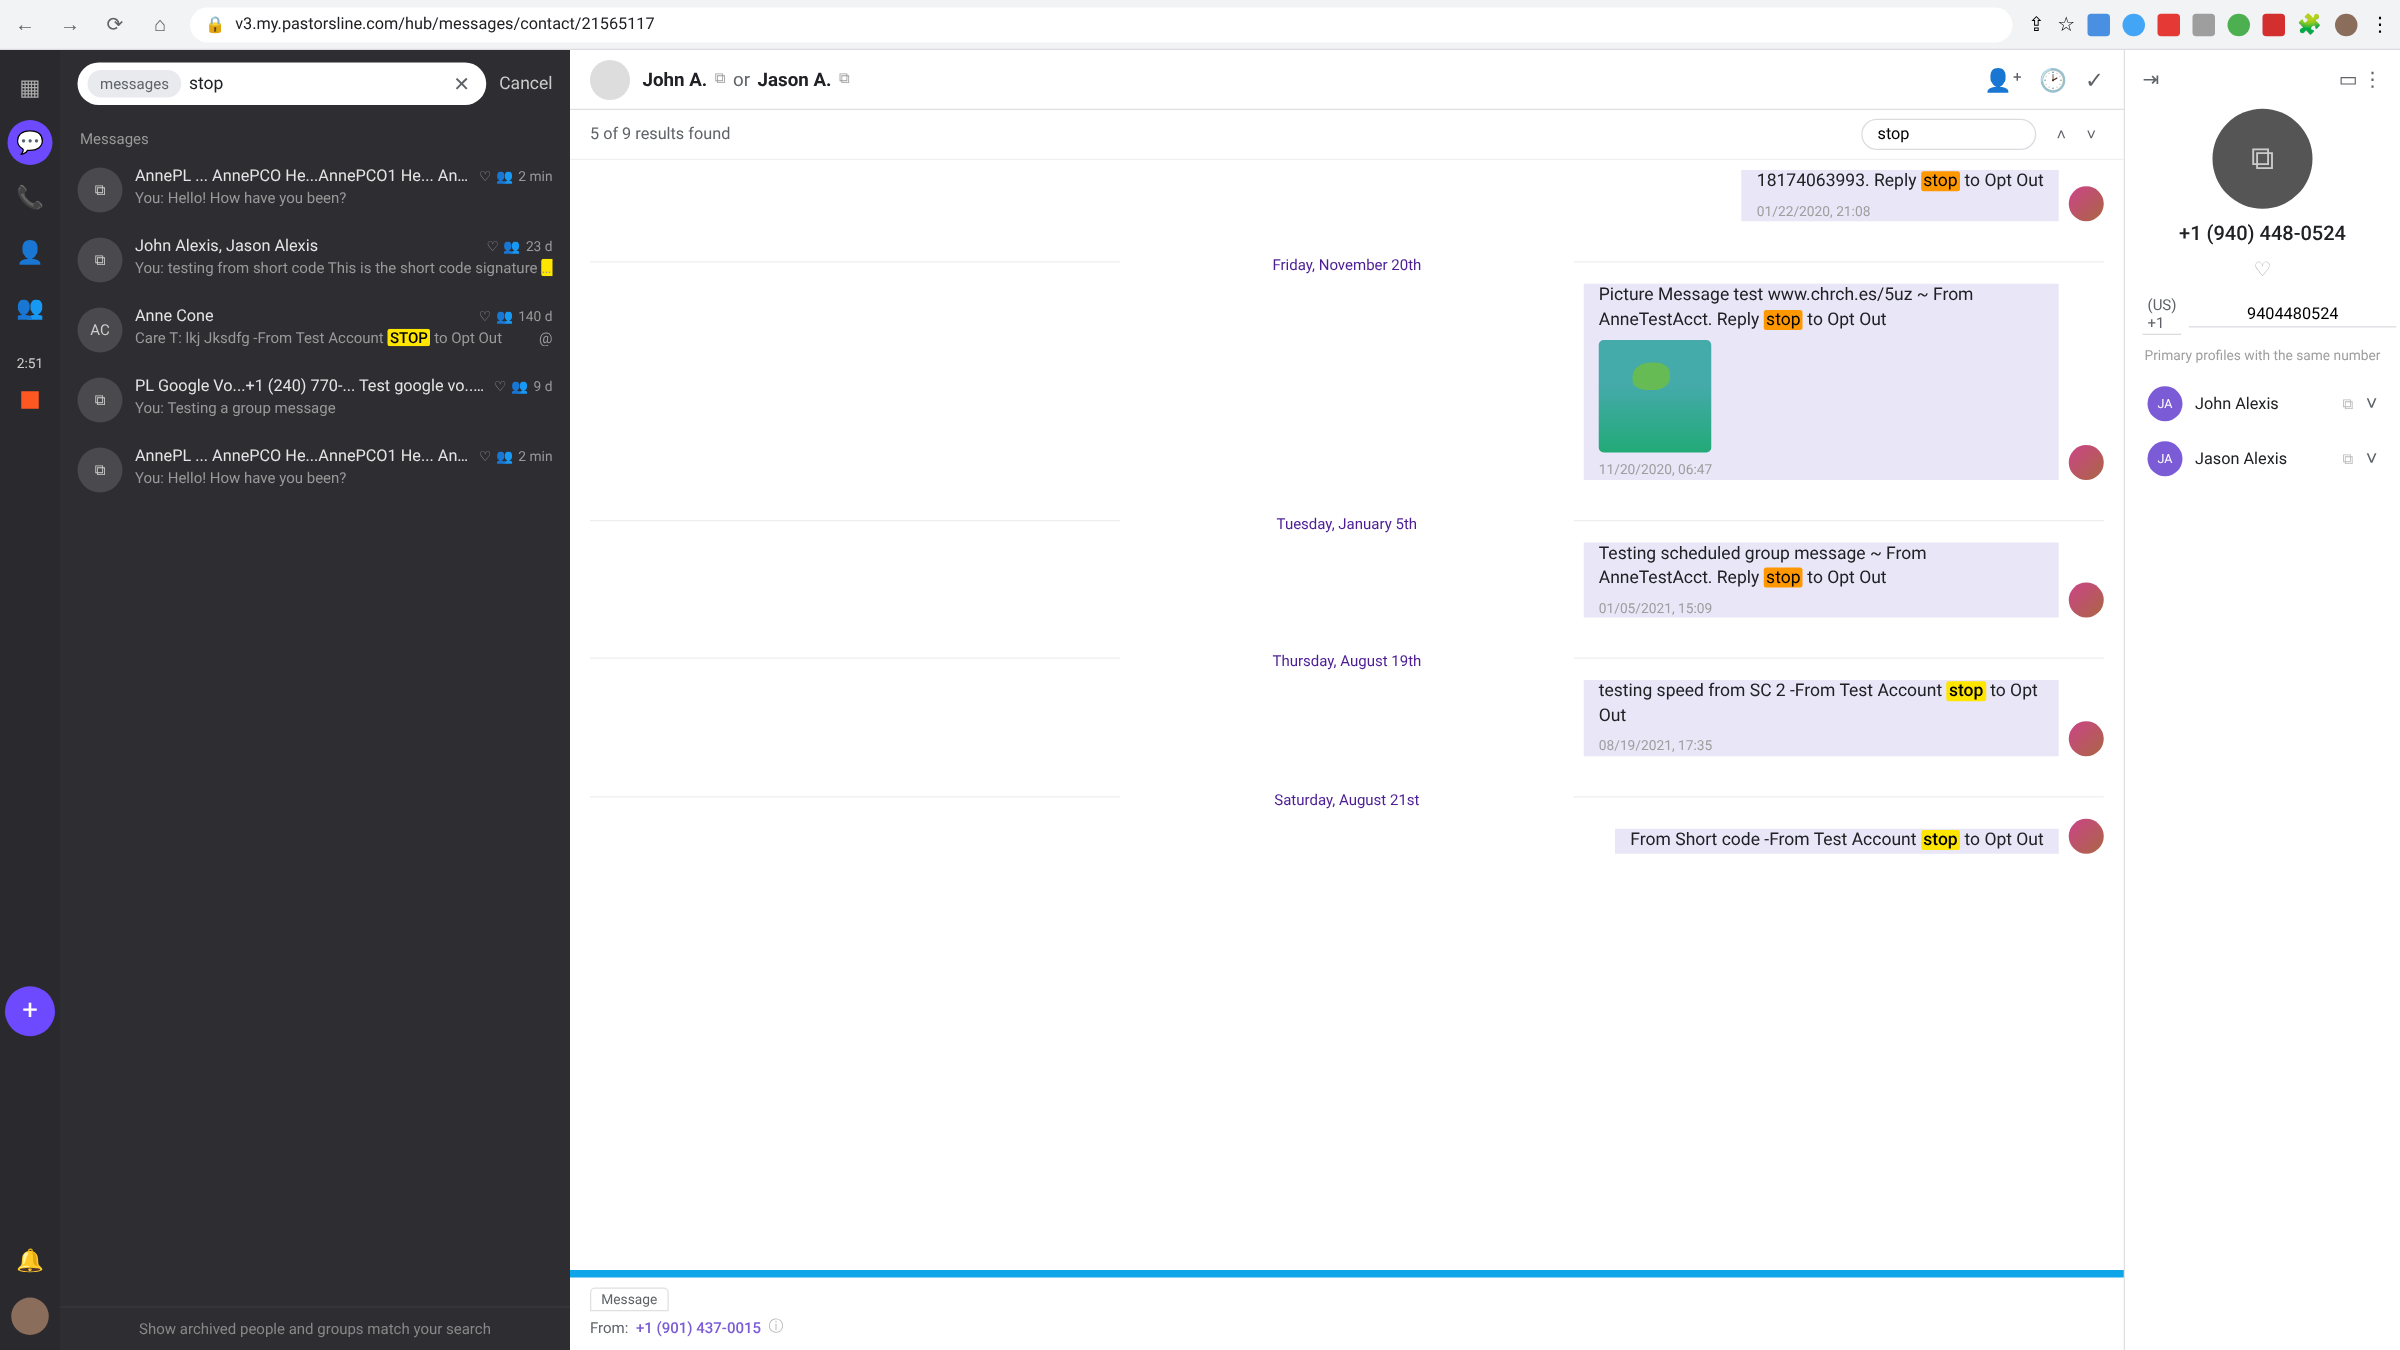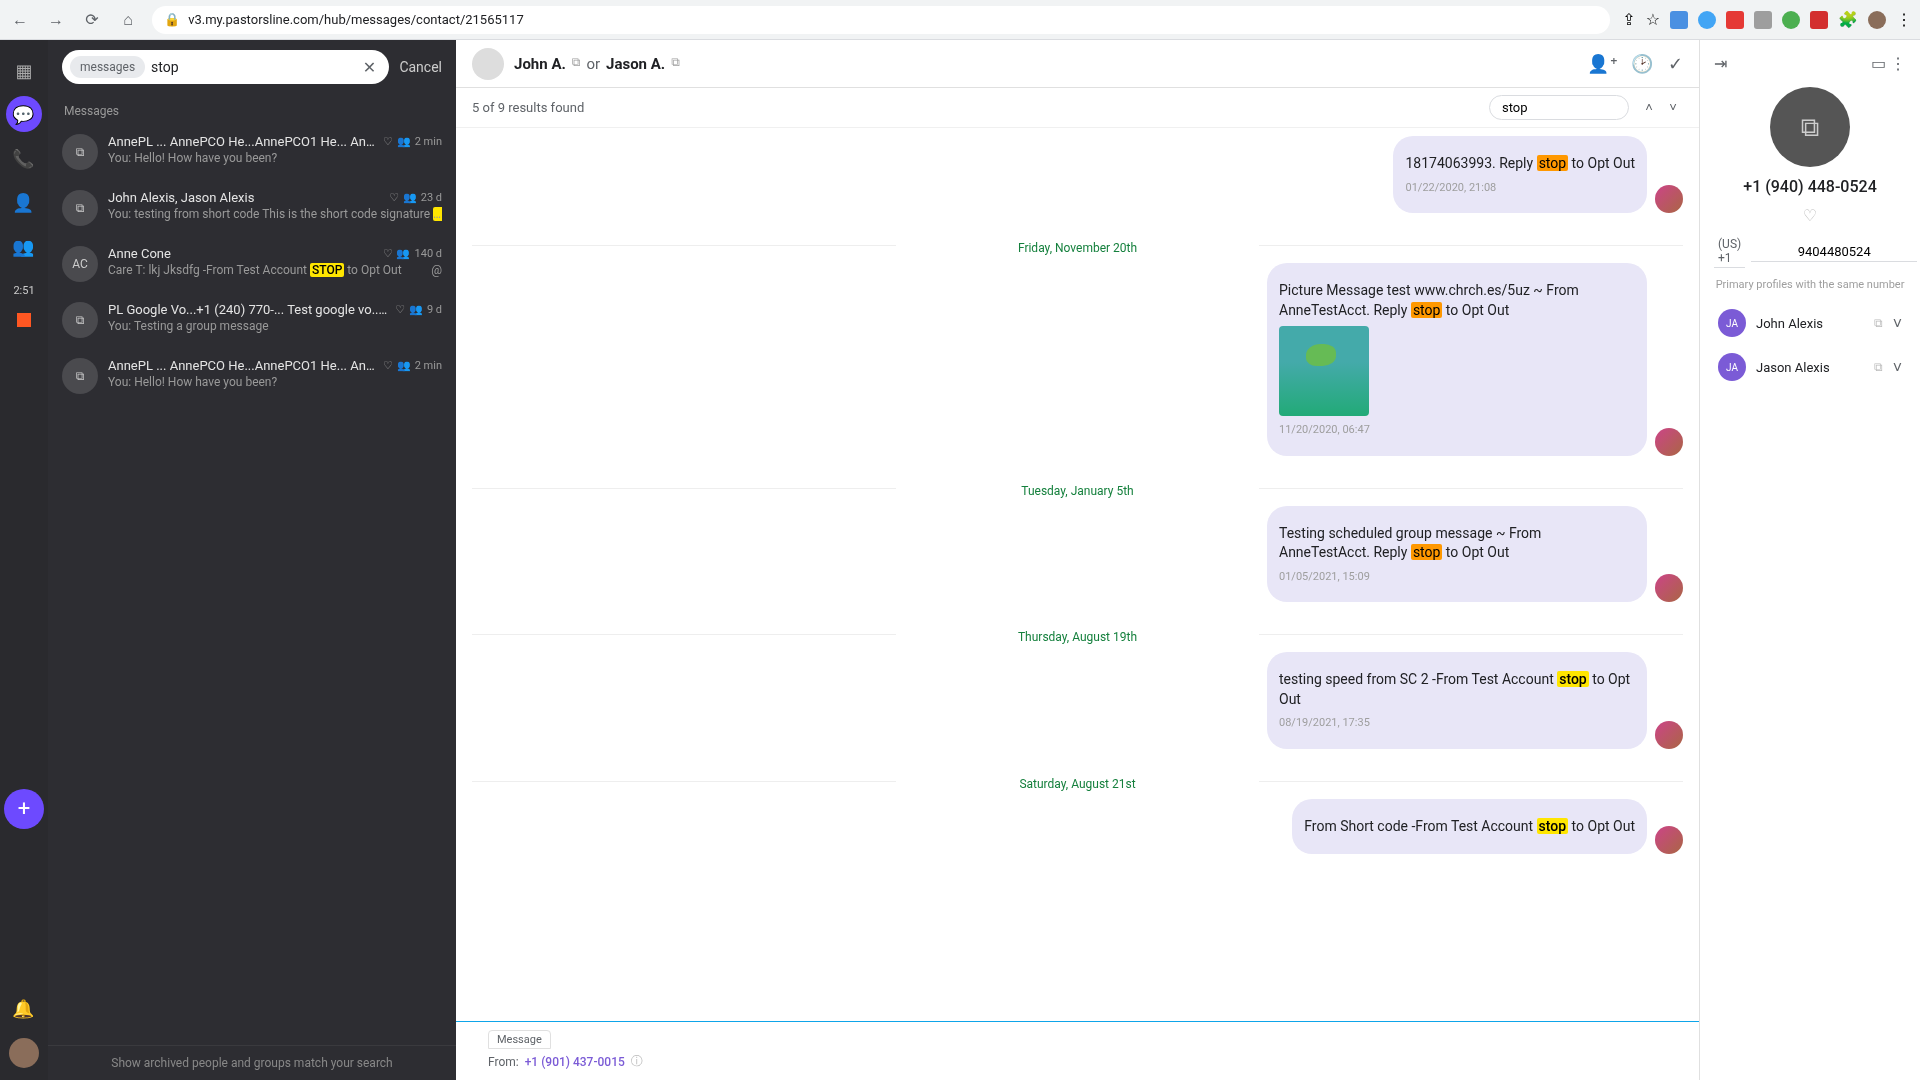--- a/index.html
+++ b/index.html
@@ -56,33 +56,33 @@
 .th-actions { display: flex; gap: 14px; color: #5f6368; }
 .th-action { cursor: pointer; font-size: 18px; }
 
 .find-bar { height: 40px; display: flex; align-items: center; padding: 0 16px; gap: 10px; font-size: 13px; color: #5f6368; border-bottom: 1px solid #f0f0f0; }
 .find-count { flex: 1; }
 .find-input { width: 140px; border: 1px solid #dadce0; border-radius: 16px; padding: 4px 12px; font-size: 13px; outline: none; }
 .find-nav { display: flex; gap: 4px; }
 .find-nav-btn { width: 20px; height: 20px; cursor: pointer; display: flex; align-items: center; justify-content: center; }
 
 .messages-scroll { flex: 1; overflow-y: auto; padding: 8px 16px; }
-.date-sep { text-align: center; font-size: 12px; color: #15803d; padding: 14px 0 8px; position: relative; }
+.date-sep { text-align: center; font-size: 12px; color: #4c1d95; padding: 14px 0 8px; position: relative; }
 .date-sep::before, .date-sep::after { content: ""; position: absolute; top: 50%; width: 35%; height: 1px; background: #eee; }
 .date-sep::before { left: 0; }
 .date-sep::after { right: 0; }
 
 .msg-row { display: flex; justify-content: flex-end; align-items: flex-end; gap: 8px; margin-bottom: 14px; }
-.bubble { max-width: 380px; background: #e8e6f7; border-radius: 20px; padding: 18px 12px; font-size: 14px; color: #202124; line-height: 1.4; }
+.bubble { max-width: 380px; background: #e8e6f7; border-radius: 0; padding: 0 12px; font-size: 14px; color: #202124; line-height: 1.4; }
 .bubble-time { font-size: 11px; color: #9e9e9e; margin-top: 6px; }
 .msg-avatar { width: 28px; height: 28px; border-radius: 50%; background: linear-gradient(135deg, #c48, #a64); flex-shrink: 0; }
 .bubble-img { width: 90px; height: 90px; background: linear-gradient(180deg, #4aa 40%, #2a7 100%); border-radius: 4px; margin: 6px 0 0; position: relative; }
 .bubble-img::after { content: ""; position: absolute; top: 20%; left: 30%; width: 30px; height: 22px; background: #6b5; border-radius: 50% 40% 45% 35%; }
 
-.compose { border-top: 1px solid #0ea5e9; padding: 8px 32px 10px; font-size: 12px; color: #5f6368; }
+.compose { border-top: 6px solid #0ea5e9; padding: 8px 16px 10px; font-size: 12px; color: #5f6368; }
 .compose-tab { display: inline-block; padding: 2px 8px; border: 1px solid #e0e0e0; border-radius: 4px 4px 0 0; font-size: 11px; margin-bottom: 4px; }
 .compose-from { display: flex; gap: 6px; align-items: center; }
 .compose-from .num { color: #7b5bd6; font-weight: 500; }
 
 .details { width: 220px; padding: 14px; display: flex; flex-direction: column; align-items: center; gap: 10px; }
 .details-header { width: 100%; display: flex; justify-content: space-between; color: #5f6368; margin-bottom: 4px; }
 .details-avatar { width: 80px; height: 80px; border-radius: 50%; background: #555; display: flex; align-items: center; justify-content: center; color: #ccc; font-size: 26px; }
 .details-phone { font-size: 16px; font-weight: 500; color: #202124; }
 .heart { color: #bbb; }
 .phone-edit { width: 100%; display: flex; align-items: center; gap: 6px; font-size: 12px; }

